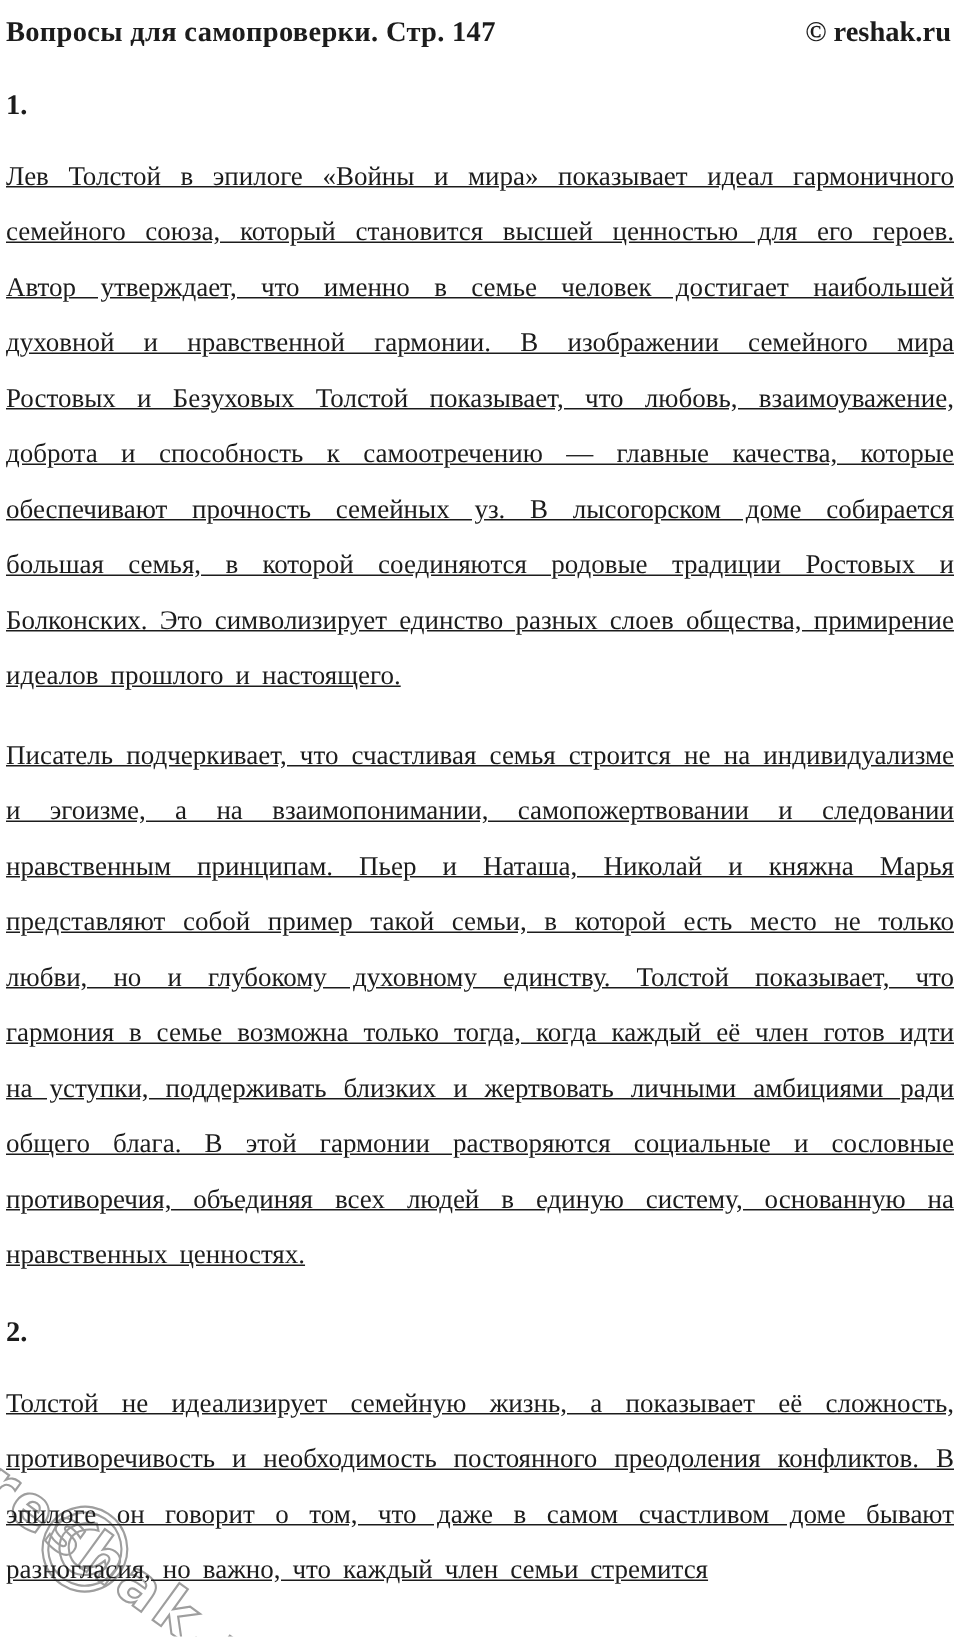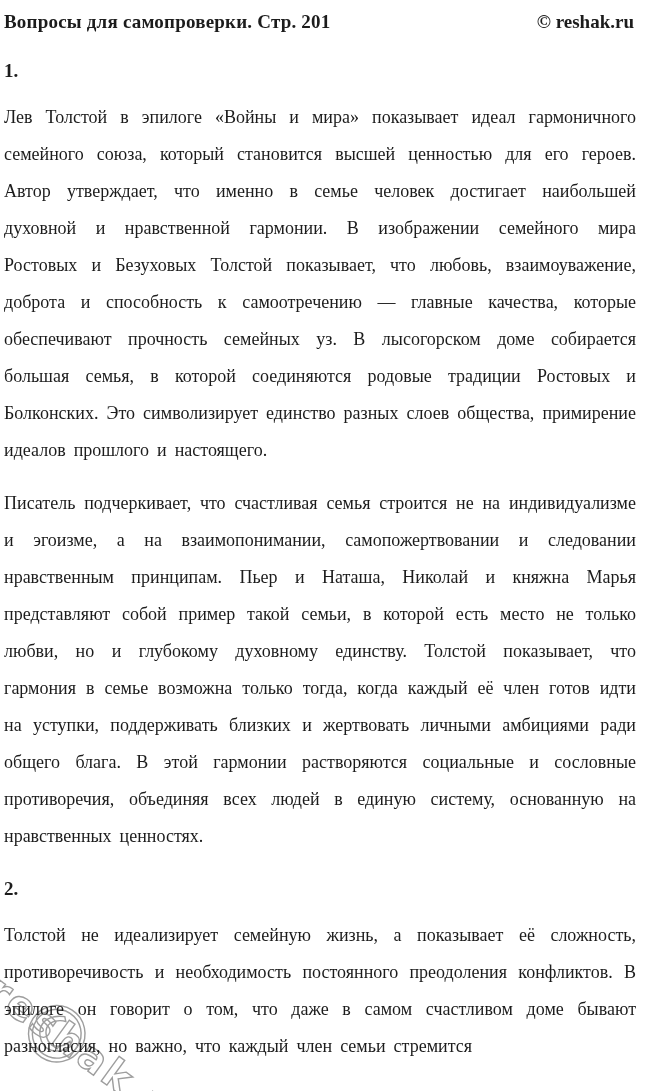--- a/index.html
+++ b/index.html
@@ -40,20 +40,21 @@
     font-size: 19px;
     line-height: 24px;
     margin-top: 24px;
   }
   .answer p {
     margin: 16px 0 0 0;
     font-size: 18px;
     line-height: 37px;
     text-align: justify;
     word-spacing: 3.5px;
+    text-decoration: underline;
   }
   .section-2 .q-number {
     margin-top: 22px;
   }
   
   .watermark {
     position: absolute;
     left: 0;
     top: 948px;
     width: 260px;
@@ -94,21 +95,21 @@
 <body>
 
 <div class="watermark">
   <span class="wm-text">reshak.ru</span>
   <span class="wm-symbol">©</span>
 </div>
 
 <div class="page">
 
   <div class="doc-header">
-    <span class="doc-title">Вопросы для самопроверки. Стр. 201</span>
+    <span class="doc-title">Вопросы для самопроверки. Стр. 147</span>
     <span class="copyright">© reshak.ru</span>
   </div>
 
   <div class="section section-1">
     <div class="q-number">1.</div>
     <div class="answer">
       <p>Лев Толстой в эпилоге «Войны и мира» показывает идеал гармоничного семейного союза, который становится высшей ценностью для его героев. Автор утверждает, что именно в семье человек достигает наибольшей духовной и нравственной гармонии. В изображении семейного мира Ростовых и Безуховых Толстой показывает, что любовь, взаимоуважение, доброта и способность к самоотречению — главные качества, которые обеспечивают прочность семейных уз. В лысогорском доме собирается большая семья, в которой соединяются родовые традиции Ростовых и Болконских. Это символизирует единство разных слоев общества, примирение идеалов прошлого и настоящего.</p>
       <p>Писатель подчеркивает, что счастливая семья строится не на индивидуализме и эгоизме, а на взаимопонимании, самопожертвовании и следовании нравственным принципам. Пьер и Наташа, Николай и княжна Марья представляют собой пример такой семьи, в которой есть место не только любви, но и глубокому духовному единству. Толстой показывает, что гармония в семье возможна только тогда, когда каждый её член готов идти на уступки, поддерживать близких и жертвовать личными амбициями ради общего блага. В этой гармонии растворяются социальные и сословные противоречия, объединяя всех людей в единую систему, основанную на нравственных ценностях.</p>
     </div>
   </div>

